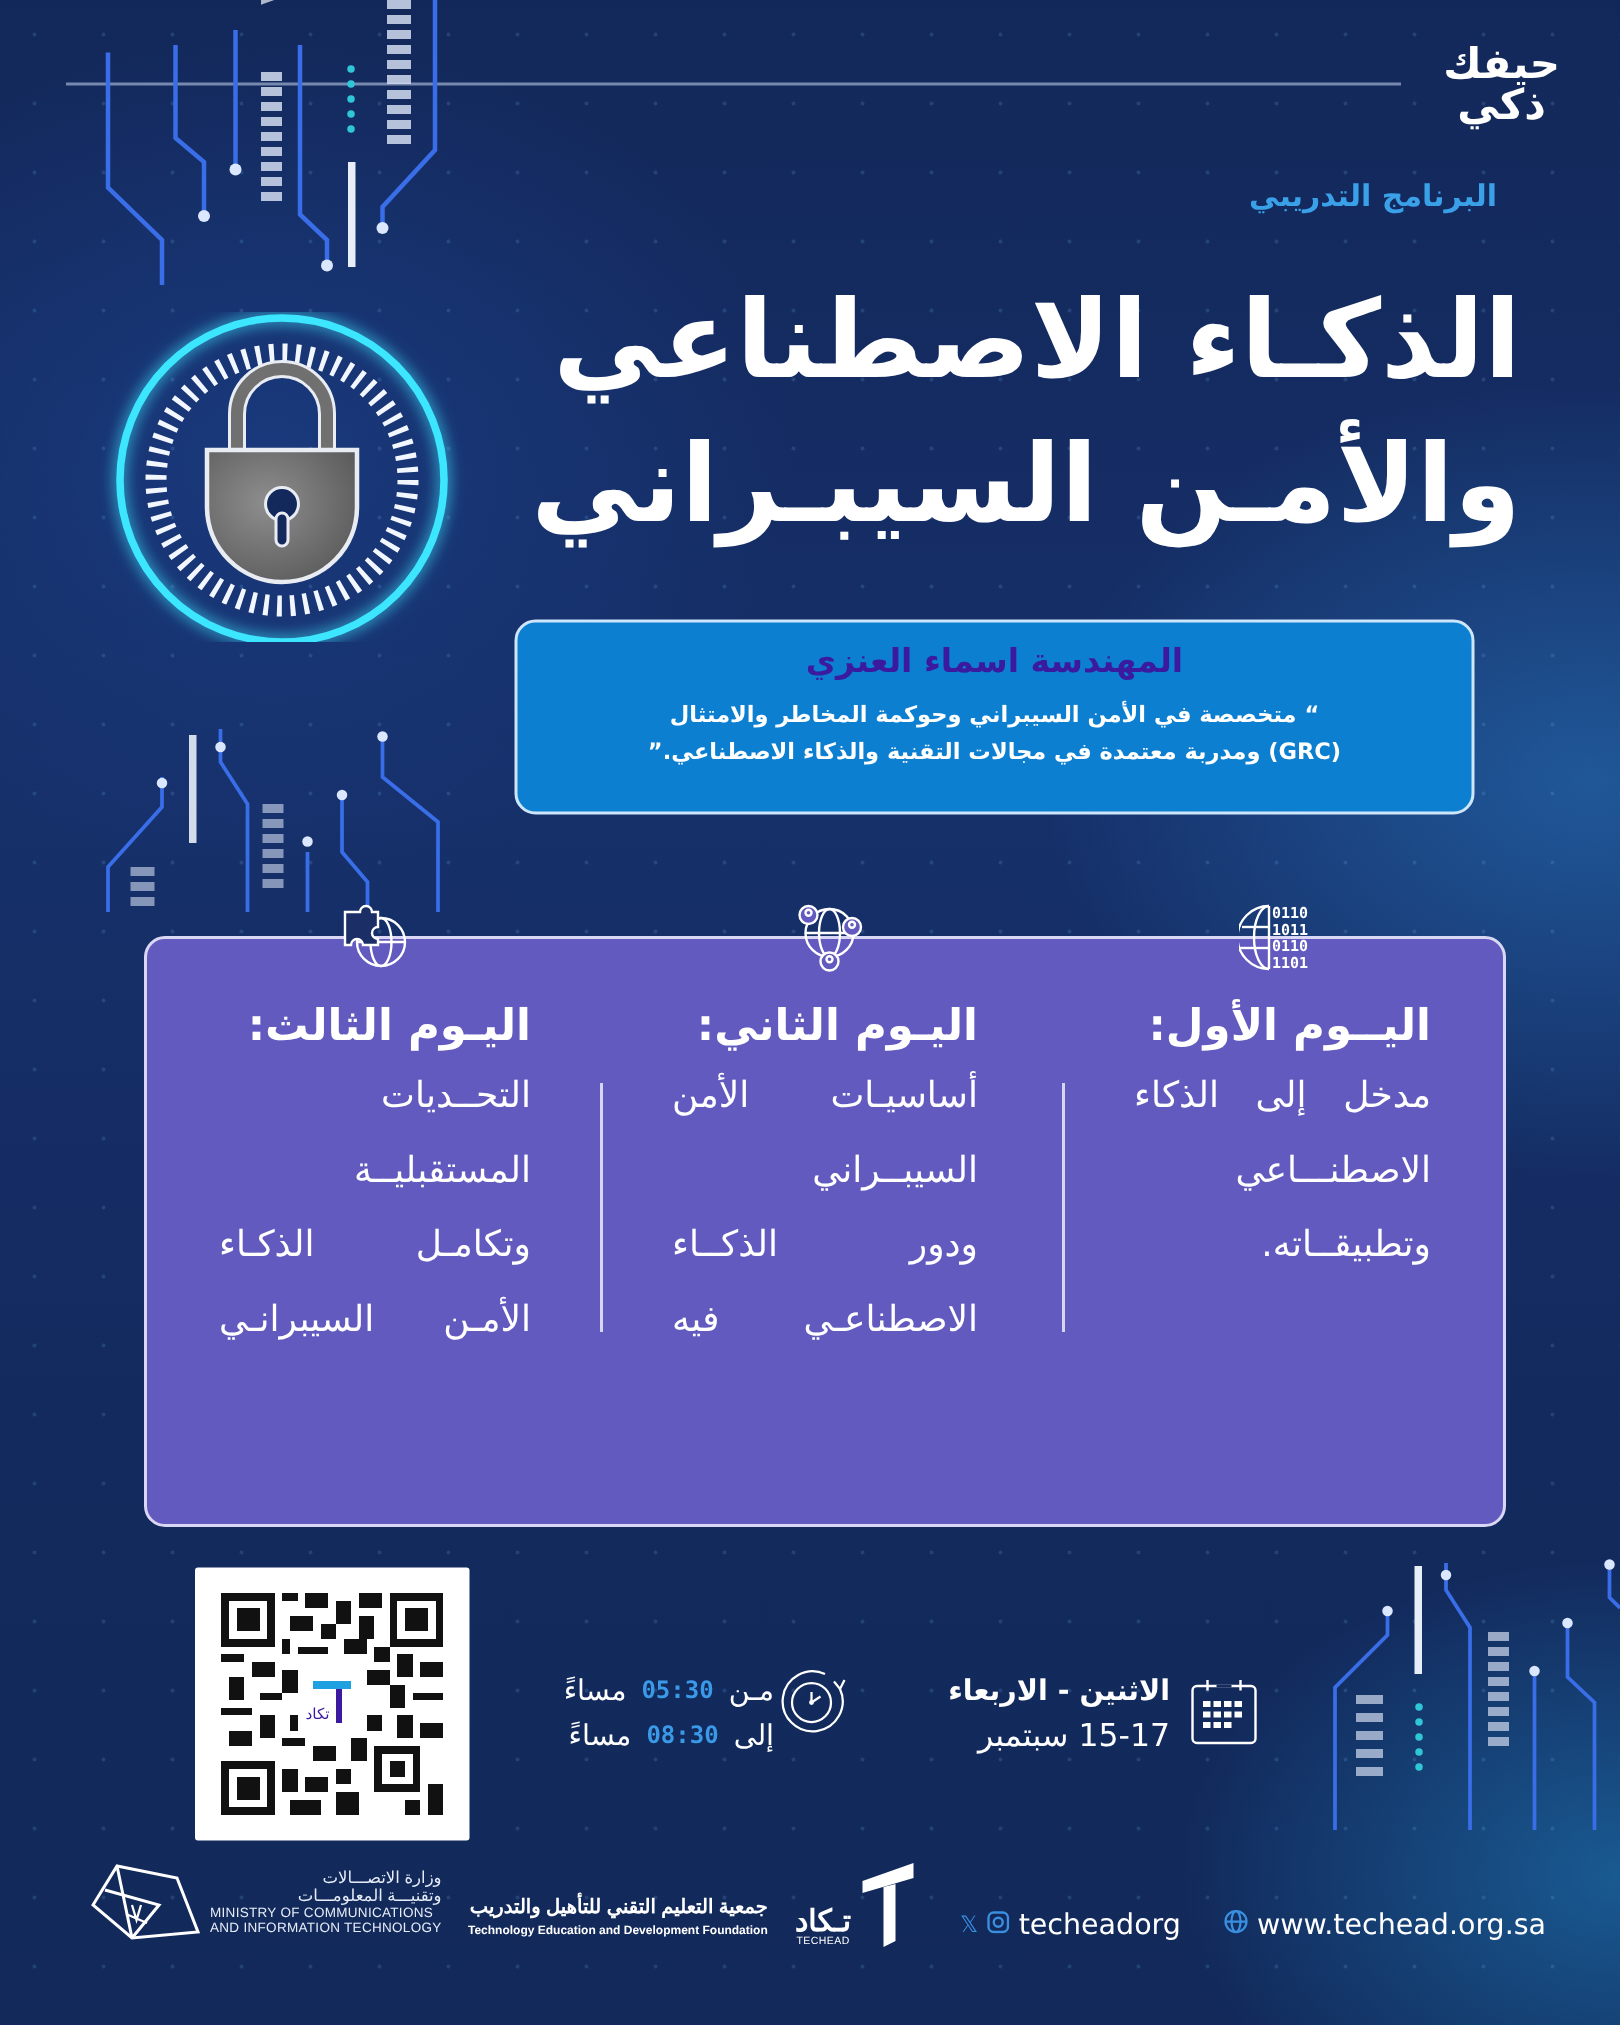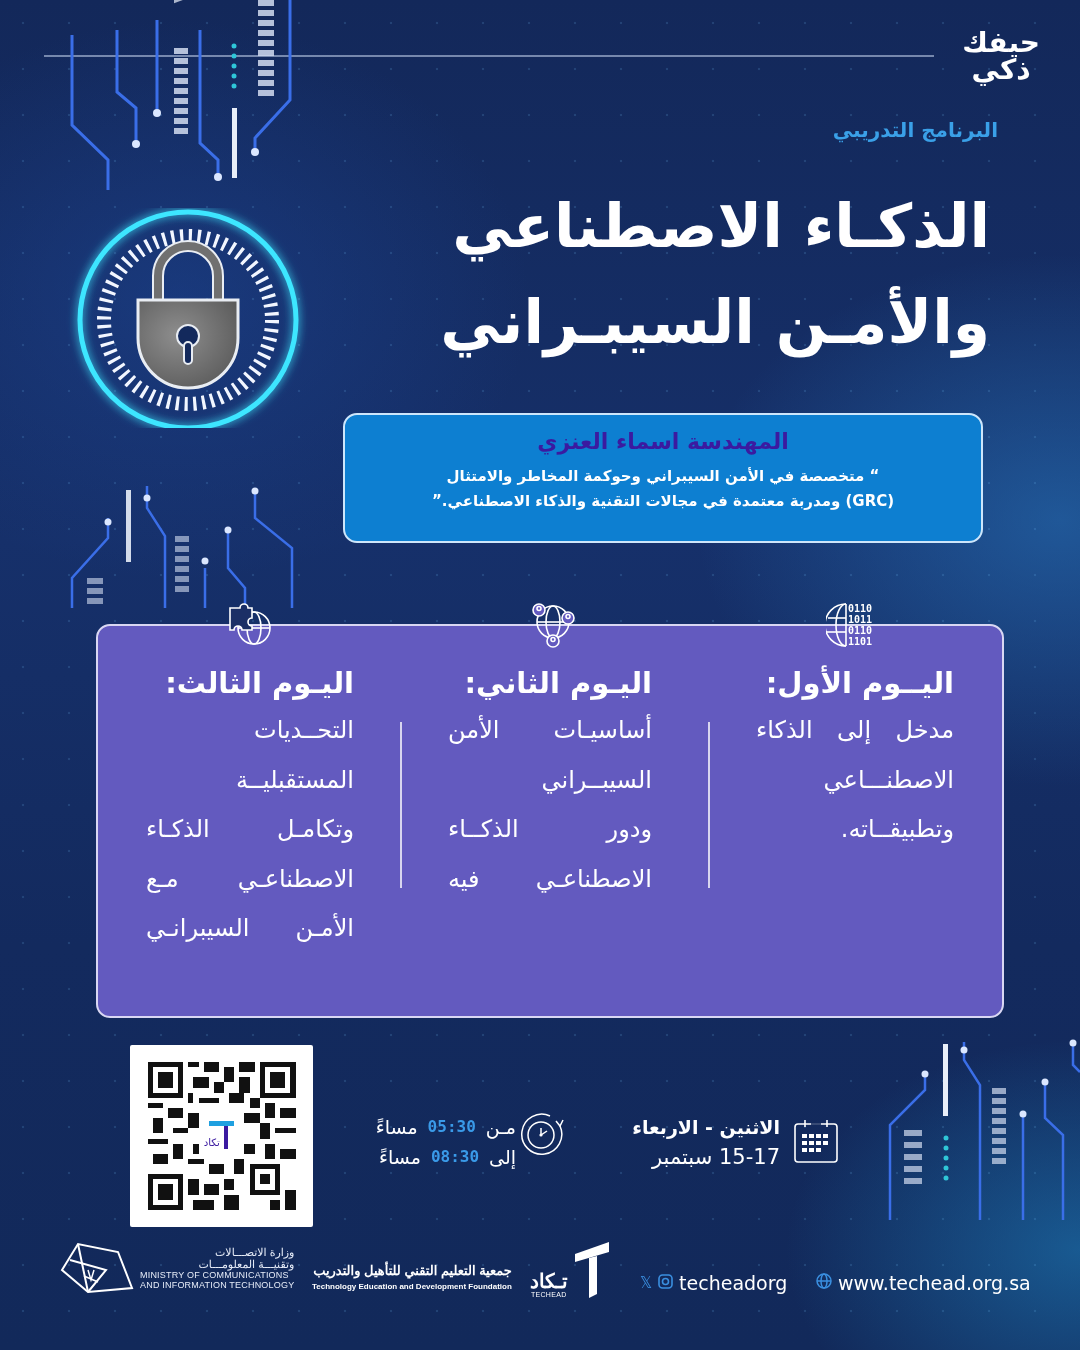--- a/index.html
+++ b/index.html
@@ -41,23 +41,23 @@
       color: #fff; line-height: 0.95;
     }
     .brand-logo span { display: block; font-size: 28px; letter-spacing: 1px; }
 
     .program-label {
       position: absolute; right: 82px; top: 118px;
       direction: rtl; color: #3aa0e8; font-size: 20px; font-weight: bold;
       font-family: "DejaVu Sans", sans-serif;
     }
     .main-title {
-      position: absolute; right: 90px; top: 178px;
+      position: absolute; right: 66px; top: 178px;
       direction: rtl; text-align: right;
-      font-size: 60px; line-height: 96px; font-weight: bold;
+      font-size: 72px; line-height: 96px; font-weight: bold;
       color: #fff; font-family: "DejaVu Sans", sans-serif;
     }
 
     
     .lock-wrap {
       position: absolute; left: 58px; top: 208px; width: 260px; height: 220px;
     }
 
     
     .speaker-card {
@@ -385,21 +385,20 @@
     <div class="day-line">ودور الذكــاء</div>
     <div class="day-line">الاصطناعـي فيه</div>
   </div>
   <div class="divider" style="left:400px; top:722px; height:166px;"></div>
 
   <div class="day-col" style="left:146px; width:208px;">
     <div class="day-title">اليـوم الثالث:</div>
     <div class="day-line">التحــديات</div>
     <div class="day-line">المستقبليــة</div>
     <div class="day-line">وتكامـل الذكـاء</div>
-    <div class="day-line">الاصطناعـي مـع</div>
     <div class="day-line">الأمـن السيبرانـي</div>
   </div>
 
   <div class="qr">
     <svg viewBox="0 0 29 29" shape-rendering="crispEdges">
       <g fill="#111">
         <rect x="0" y="0" width="7" height="7"></rect>
           <rect x="1" y="1" width="5" height="5" fill="#fff"></rect>
           <rect x="2" y="2" width="3" height="3"></rect>
         <rect x="22" y="0" width="7" height="7"></rect>

